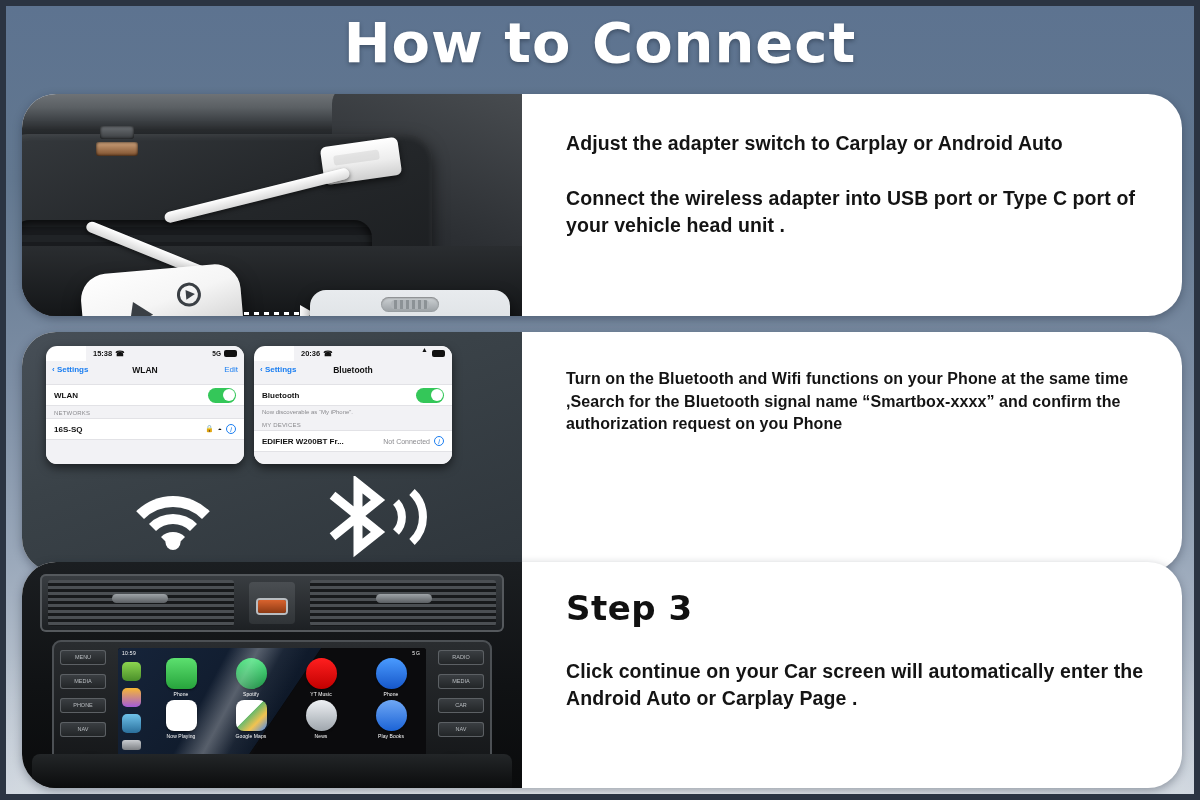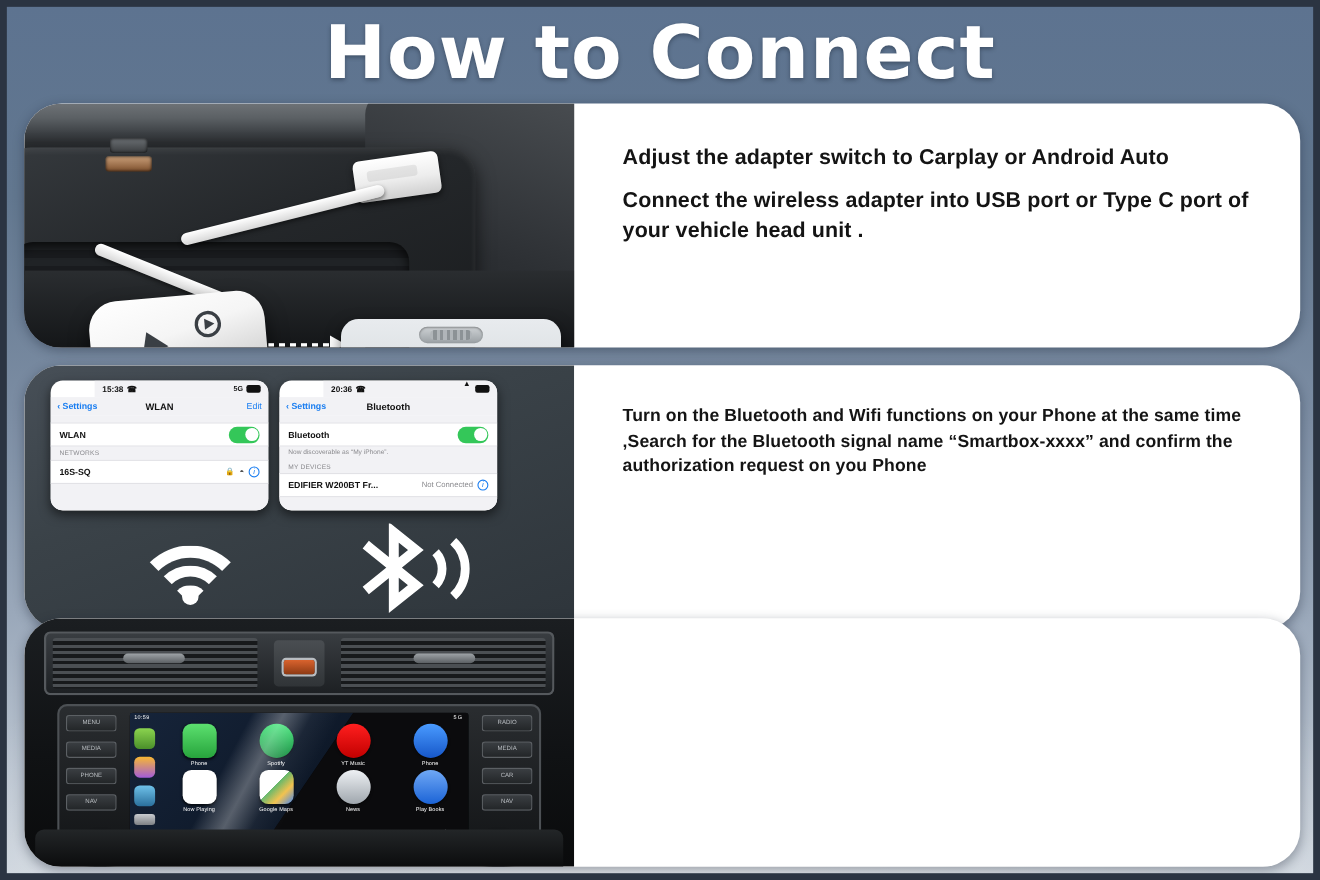--- a/index.html
+++ b/index.html
@@ -13,21 +13,21 @@
     position:relative; width:1200px; height:800px;
     background:
       radial-gradient(120% 90% at 50% 115%, rgba(255,255,255,.85) 0%, rgba(255,255,255,0) 55%),
       linear-gradient(180deg,#5d7390 0%,#62778f 22%,#7d8ea4 48%,#9aa8ba 70%,#b9c3cf 88%,#c9d1da 100%);
     border:6px solid #2b3442;
     overflow:hidden;
   }
   .title{
     position:absolute; top:6px; left:0; width:100%;
     text-align:center;
-    font-size:67px; font-weight:bold; color:#ffffff;
+    font-size:56px; font-weight:bold; color:#ffffff;
     letter-spacing:1px;
     font-family:"DejaVu Sans", sans-serif;
     text-shadow:0 2px 4px rgba(25,35,50,.45);
     line-height:1.1;
   }
   
   .card{
     position:absolute; left:16px; width:1160px;
     background:#ffffff;
     border-radius:34px;
@@ -43,21 +43,21 @@
   .txt{ flex:1; padding:22px 30px 10px 44px; }
   .step-title{
     font-size:34px; font-weight:bold; color:#111; letter-spacing:.5px;
     font-family:"DejaVu Sans", sans-serif;
   }
   .step-body{
     margin-top:14px; font-size:19.5px; line-height:1.38; color:#141414;
     font-weight:bold; letter-spacing:.1px;
     font-family:"Liberation Sans", sans-serif;
   }
-  .step-body p + p{ margin-top:12px; }
+  .step-body p + p{ margin-top:28px; }
   #card2 .step-body{ font-size:16px; line-height:1.42; }
   #card3 .txt{ padding-top:26px; }
   #card3 .step-body{ margin-top:30px; }
 
   
   .console{
     position:absolute; inset:0;
     background:
       linear-gradient(180deg,#6e7276 0%,#5b6064 6%,#3d4145 12%,#2b2e31 16%,#232629 30%,#1d1f22 100%);
   }
@@ -567,15 +567,21 @@
             <div class="glare"></div>
           </div>
 
           <div class="knobL"></div>
           <div class="knobR"></div>
         </div>
 
         <div class="panelBase"></div>
       </div>
     </div>
+    <div class="txt">
+      <div class="step-title">Step 3</div>
+      <div class="step-body">
+        <p>Click continue on your Car screen will automatically enter the Android Auto or Carplay Page .</p>
+      </div>
+    </div>
   </div>
 
 </div>
 
 </body></html>

